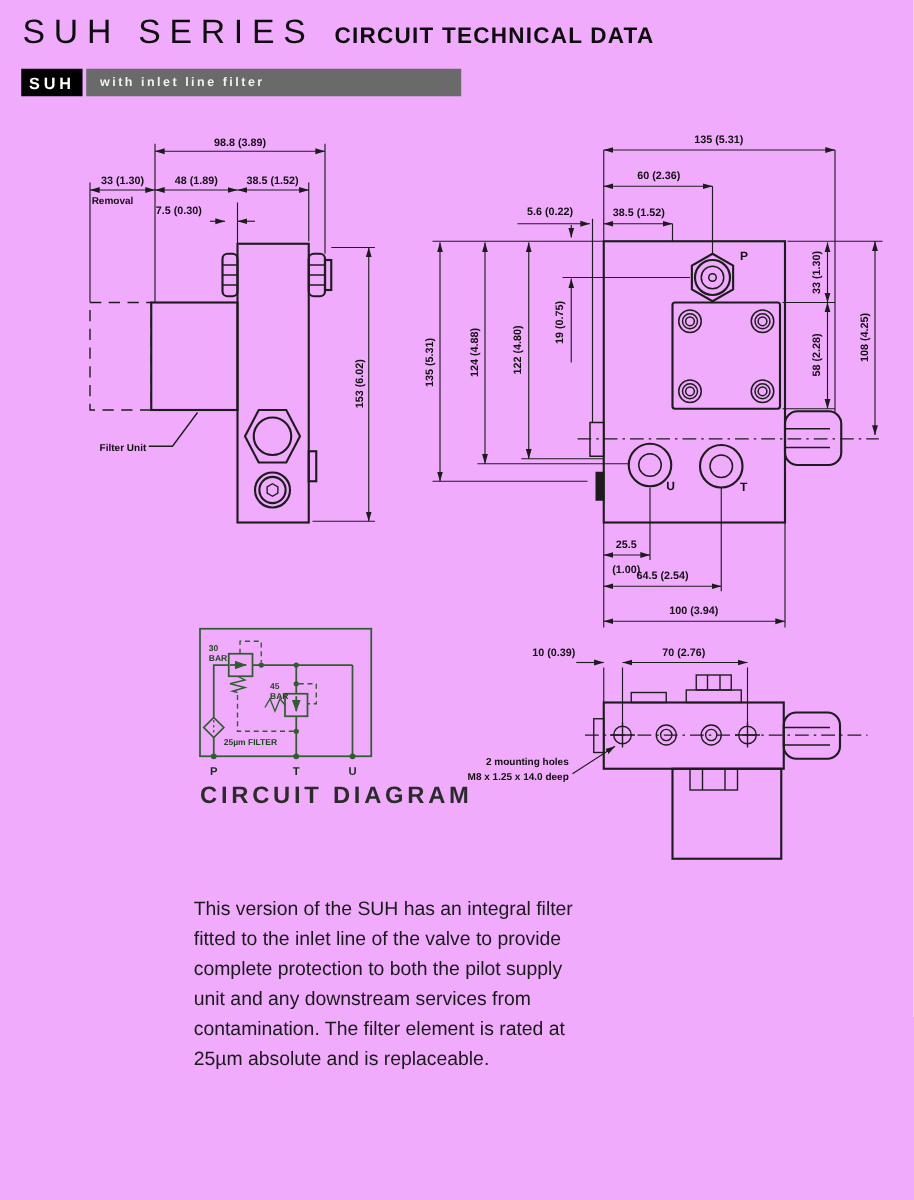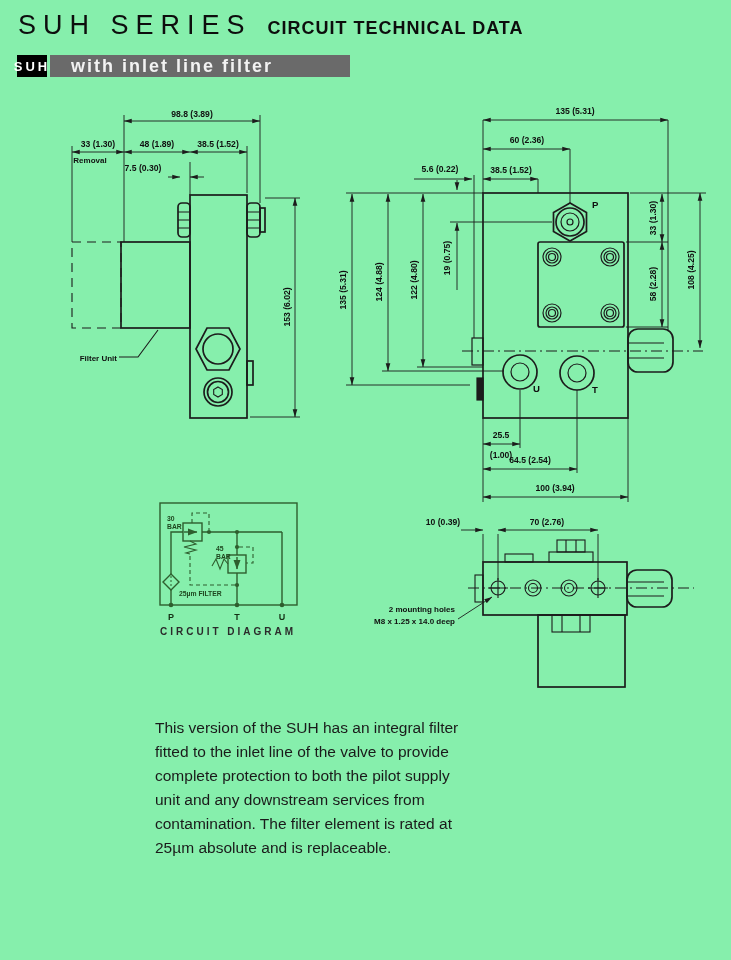--- a/index.html
+++ b/index.html
@@ -1,33 +1,33 @@
 <!DOCTYPE html>
 <html><head>
 <meta charset="utf-8">
 <style>
   html,body{margin:0;padding:0;background:#ffffff;}
-  .page{position:relative;width:731px;height:960px;background:#86efac;overflow:hidden;
+  .page{position:relative;width:731px;height:960px;background:#f0abfc;overflow:hidden;
         font-family:"Liberation Sans",sans-serif;color:#111;text-decoration:underline;}
   .hdr{position:absolute;left:18px;top:10px;display:flex;align-items:baseline;gap:16px;white-space:nowrap;}
   .hdr .series{font-size:27px;letter-spacing:7px;font-weight:500;color:#0d0d0d;}
   .hdr .sub{font-size:18px;letter-spacing:1px;font-weight:600;color:#0d0d0d;}
   .bar{position:absolute;left:17px;top:55px;display:flex;height:22px;}
   .badge{background:#000;color:#fff;font-size:13px;font-weight:700;letter-spacing:3px;
-         width:30px;display:flex;align-items:center;justify-content:center;}
-  .variant{background:#6a6a6a;color:#f2f2f2;font-size:18px;font-weight:600;letter-spacing:2px;
-           width:300px;display:flex;align-items:center;padding-left:21px;margin-left:3px;box-sizing:border-box;}
+         width:49px;display:flex;align-items:center;justify-content:center;}
+  .variant{background:#6a6a6a;color:#f2f2f2;font-size:10px;font-weight:600;letter-spacing:2px;
+           width:300px;display:flex;align-items:center;padding-left:11px;margin-left:3px;box-sizing:border-box;}
   svg{position:absolute;left:0;top:0;}
   svg text{font-family:"Liberation Sans",sans-serif;fill:#101010;}
   .dim{font-size:8.6px;font-weight:700;}
   .dimsm{font-size:8px;font-weight:700;}
   .port{font-size:9.6px;font-weight:700;}
   .ctext{font-size:6.8px;font-weight:700;fill:#1e461e;}
   .cport{font-size:9px;font-weight:700;fill:#143014;}
-  .caption{position:absolute;left:160px;top:626px;font-size:10px;font-weight:600;
+  .caption{position:absolute;left:160px;top:626px;font-size:19px;font-weight:600;
            letter-spacing:3px;color:#2b2b2b;}
   .bodytext{position:absolute;left:155px;top:716px;width:316px;font-size:15.5px;
             line-height:24px;color:#1a1a1a;}
   .bodytext p{margin:0 0 19px 0;}
 </style>
 </head>
 <body>
 
 <div class="page">
 

